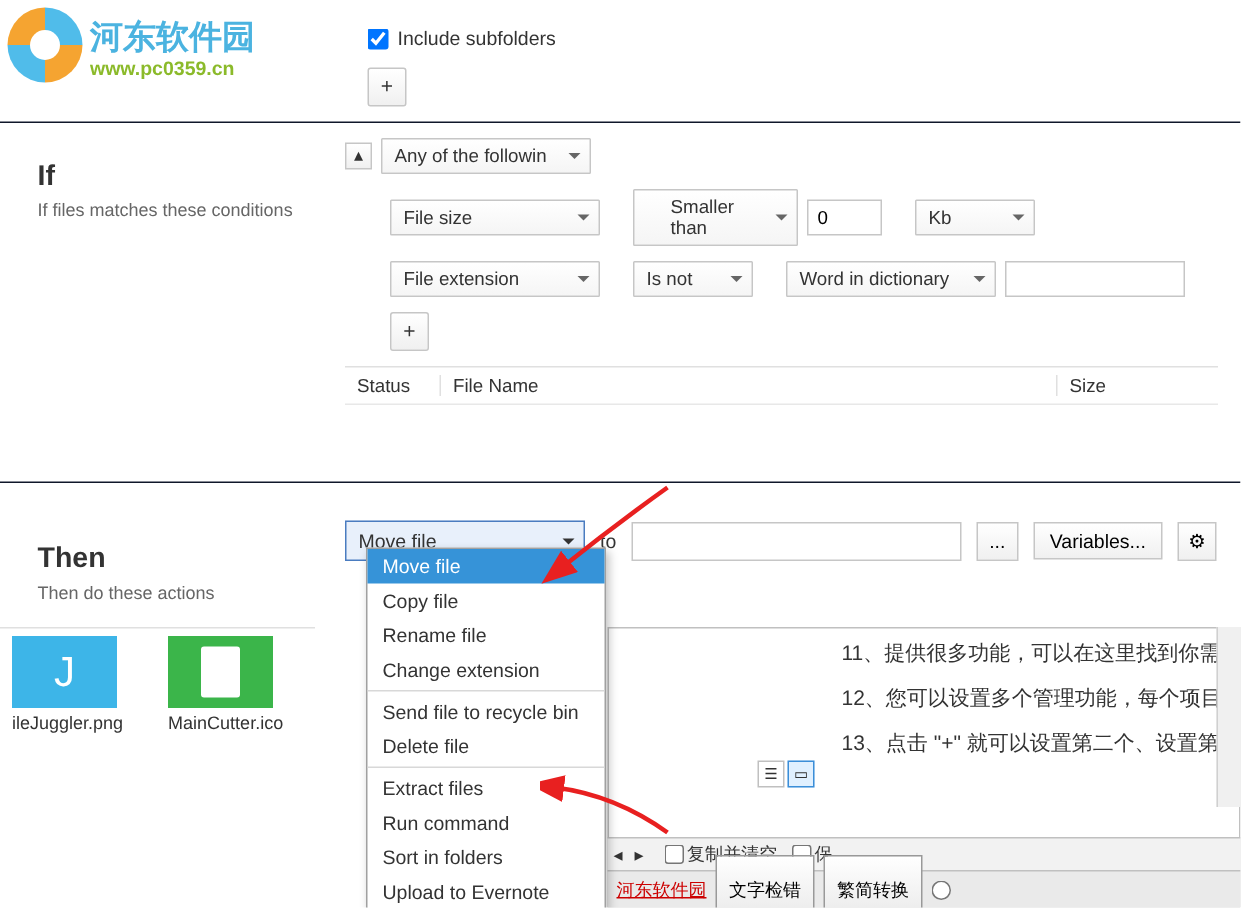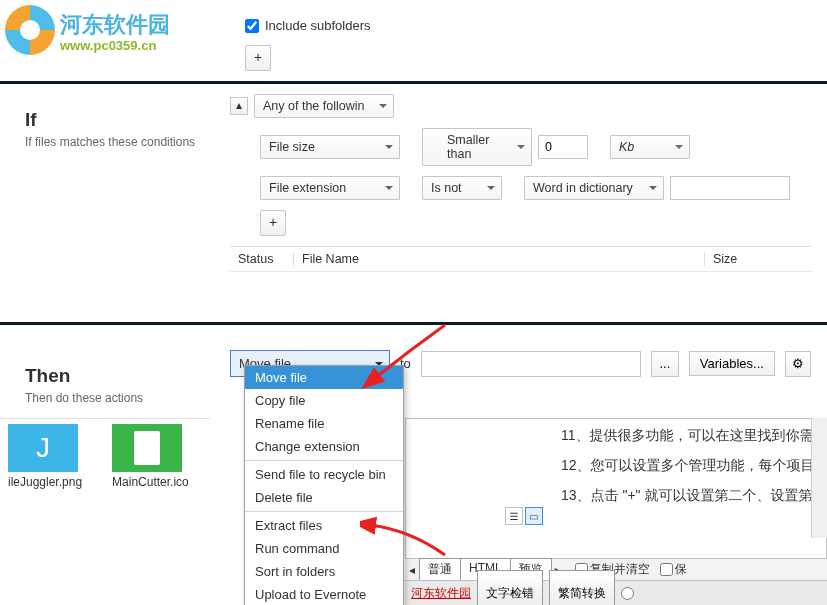--- a/index.html
+++ b/index.html
@@ -3,35 +3,35 @@
 <meta charset="utf-8">
 <style>
 * { margin: 0; padding: 0; box-sizing: border-box; font-family: "Segoe UI", "Microsoft YaHei", sans-serif; }
 body { background: #fff; font-size: 13px; color: #333; width: 827px; height: 605px; overflow: hidden; position: relative; }
 .logo-area { position: absolute; top: 0; left: 0; width: 180px; height: 70px; z-index: 10; }
 .logo-circle { position: absolute; top: 5px; left: 5px; width: 50px; height: 50px; border-radius: 50%; background: conic-gradient(#3eb5e8 0deg 90deg, #f49b1b 90deg 180deg, #3eb5e8 180deg 270deg, #f49b1b 270deg 360deg); opacity: 0.9; }
 .logo-circle::after { content: ""; position: absolute; top: 15px; left: 15px; width: 20px; height: 20px; background: #fff; border-radius: 50%; }
 .logo-text { position: absolute; top: 10px; left: 60px; font-size: 22px; font-weight: bold; color: #4bb3e0; }
 .logo-url { position: absolute; top: 38px; left: 60px; font-size: 13px; color: #8bba2a; font-weight: bold; }
 .main { position: absolute; top: 0; left: 0; right: 0; padding-left: 0; }
-.section { display: flex; border-bottom: 3px solid #0f172a; }
+.section { display: flex; border-bottom: 1px solid #0f172a; }
 .section-label { width: 215px; padding: 12px 15px 12px 25px; }
 .section-label h3 { font-size: 19px; font-weight: 600; color: #333; margin-bottom: 4px; margin-top: 13px; }
 .section-label p { font-size: 12px; color: #666; }
 .section-content { flex: 1; padding: 10px 15px; }
 .top-section { padding-top: 8px; min-height: 75px; }
 .checkbox-row { display: flex; align-items: center; gap: 6px; margin-bottom: 12px; }
 .checkbox-row input[type=checkbox] { width: 14px; height: 14px; }
 .plus-btn { width: 26px; height: 26px; border: 1px solid #c6c6c6; background: linear-gradient(#fff, #f0f0f0); font-size: 14px; line-height: 22px; text-align: center; cursor: pointer; border-radius: 2px; }
 .if-section { min-height: 240px; }
 .cond-row { display: flex; align-items: center; gap: 6px; margin-bottom: 10px; }
 .collapse-btn { width: 18px; height: 18px; border: 1px solid #c6c6c6; background: linear-gradient(#fff, #f0f0f0); font-size: 12px; line-height: 14px; text-align: center; cursor: pointer; }
 .dropdown { border: 1px solid #c6c6c6; background: linear-gradient(#fff, #f5f5f5); padding: 4px 20px 4px 8px; position: relative; display: inline-block; min-width: 80px; font-size: 12.5px; border-radius: 1px; cursor: pointer; }
 .dropdown::after { content: ""; position: absolute; right: 6px; top: 50%; transform: translateY(-50%); border-left: 4px solid transparent; border-right: 4px solid transparent; border-top: 4px solid #666; }
-.dd-w140 { width: 140px; } .dd-w110 { width: 110px; padding-left: 24px; } .dd-w60 { width: 60px; } .dd-w50 { width: 50px; font-style: italic; }
+.dd-w140 { width: 140px; } .dd-w110 { width: 110px; padding-left: 24px; } .dd-w60 { width: 60px; } .dd-w50 { width: 50px; }
 .num-input { border: 1px solid #c6c6c6; padding: 4px 6px; width: 50px; font-size: 12.5px; }
 .text-input { border: 1px solid #c6c6c6; padding: 4px 6px; font-size: 12.5px; }
 .indent { margin-left: 30px; }
 .status-row { margin-top: 8px; border-top: 1px solid #e0e0e0; }
 .status-header { display: flex; padding: 5px 8px; font-size: 12.5px; border-bottom: 1px solid #e8e8e8; }
 .status-col-status { width: 55px; }
 .status-col-name { flex: 1; border-left: 1px solid #e0e0e0; padding-left: 8px; }
 .status-col-size { width: 100px; border-left: 1px solid #e0e0e0; padding-left: 8px; margin-left: 44px; }
 .then-section { min-height: 60px; padding-top: 15px; }
 .then-row { display: flex; align-items: center; gap: 10px; position: relative; }
@@ -203,25 +203,20 @@
   </div>
   <div class="context-list" id="tips-list">
       <div class="context-item">11、提供很多功能，可以在这里找到你需要</div>
       <div class="context-item">12、您可以设置多个管理功能，每个项目可</div>
       <div class="context-item">13、点击 "+" 就可以设置第二个、设置第三</div>
     </div>
 </div>
 
 <div class="bottom-bar">
   <span style="padding:0 4px">◂</span>
-  <div id="tabs-container" style="display:flex">
-      <div class="tab active">普通</div>
-      <div class="tab">HTML</div>
-      <div class="tab">预览</div>
-    </div>
   <span style="padding:0 4px">▸</span>
   <label class="cb-label">
       <input type="checkbox" style="">
       <span>复制并清空</span>
     </label>
   <label class="cb-label">
       <input type="checkbox" style="">
       <span>保</span>
     </label>
 </div>

